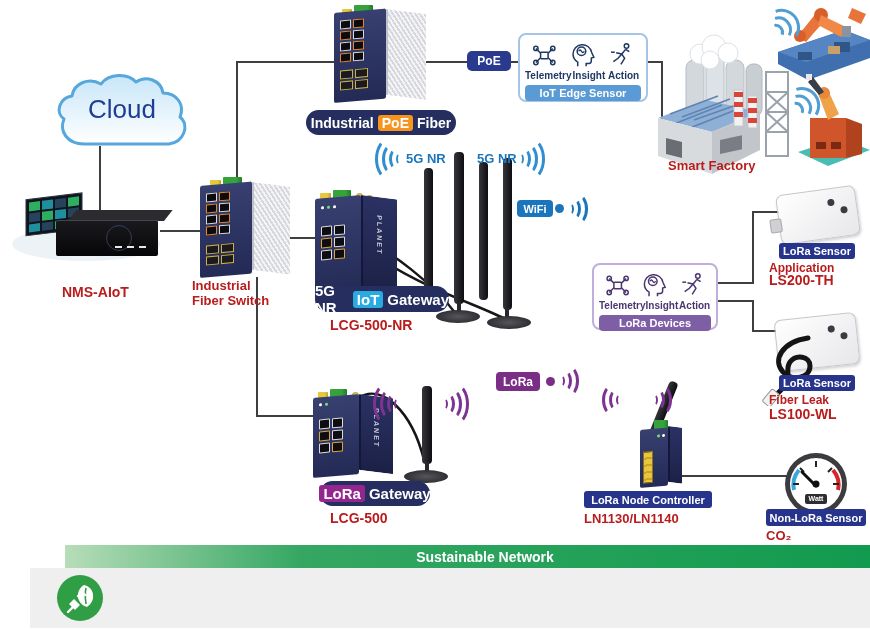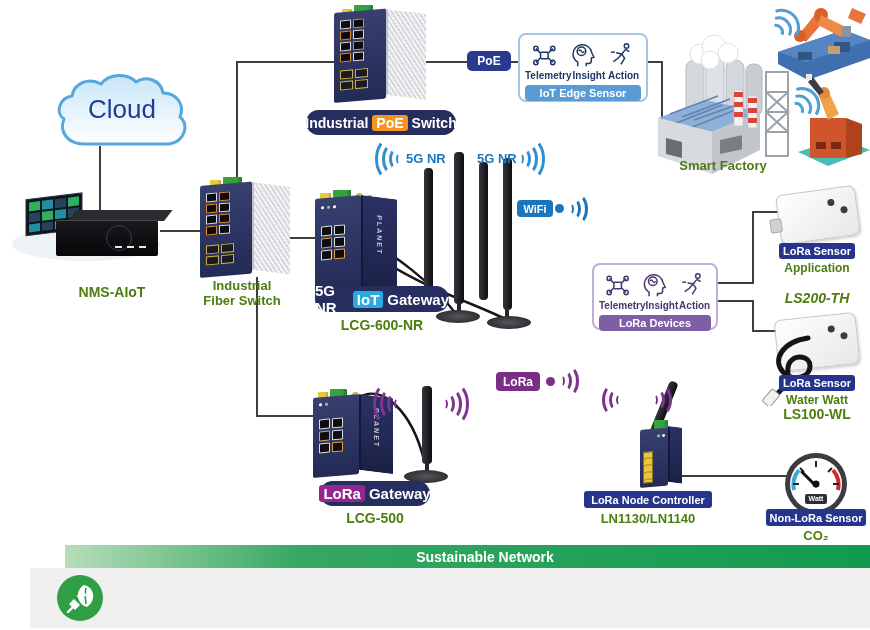--- a/index.html
+++ b/index.html
@@ -10,21 +10,21 @@
 
   
   .line{position:absolute;background:#3f3f3f;}
 
   
   .badge{position:absolute;color:#fff;font-weight:bold;text-align:center;border-radius:3px;
          display:flex;align-items:center;justify-content:center;background:#27348b;}
   .pill{position:absolute;background:#252e5e;color:#fff;font-weight:bold;border-radius:16px;
         display:inline-flex;align-items:center;justify-content:center;gap:4px;font-size:14px;}
   .pill .hl{padding:0 4px;border-radius:3px;display:inline-block;}
-  .graytxt{position:absolute;color:#4d7c0f;font-weight:bold;text-align:center;}
+  .graytxt{position:absolute;color:#b91c1c;font-weight:bold;}
 
   
   .front{position:absolute;background:linear-gradient(180deg,#384071,#232a55);
          transform:skewY(-5deg);transform-origin:left top;border-radius:2px;}
   .side-silver{position:absolute;background:repeating-linear-gradient(55deg,#f4f4f6 0 2px,#d7d8dd 2px 4px);
          transform:skewY(7deg);transform-origin:left top;border-left:2px solid #bfc2c8;border-radius:1px;}
   .side-navy{position:absolute;background:linear-gradient(180deg,#2b3264,#1b2145);
          transform:skewY(7deg);transform-origin:left top;border-left:2px solid #131739;border-radius:1px;}
   .term{position:absolute;border-radius:1px;}
   .t-green{background:linear-gradient(90deg,#35a23c 0 70%,#1f7d29);}
@@ -214,21 +214,21 @@
           <i></i>
           <i></i>
           <i></i>
         </div>
     </div>
     <div class="side-silver" style="left:56px;top:9px;width:40px;height:86px"></div>
   </div>
   <div class="pill" style="left:306px;top:110px;width:150px;height:25px;">
     <span>Industrial</span>
     <span class="hl" style="background:#f7941d">PoE</span>
-    <span>Switch</span>
+    <span>Fiber</span>
   </div>
   <div class="badge" style="left:467px;top:51px;width:44px;height:20px;font-size:12px;background:#2a3b8f;border-radius:5px;">PoE</div>
 
   <div class="devbox iot" style="left:518px;top:33px;width:130px;height:69px">
     <div class="icons">
       <svg viewBox="0 0 32 32" fill="none" stroke="currentColor" stroke-width="1.6">
         <rect x="12" y="13" width="8" height="7" rx="1"></rect>
         <path d="M12 14 L7 9 M20 14 L25 9 M12 19 L7 24 M20 19 L25 24"></path>
         <circle cx="7" cy="9" r="2.3"></circle>
           <circle cx="25" cy="9" r="2.3"></circle>
@@ -386,21 +386,21 @@
       <i></i>
       <i></i>
     </div>
   <div class="sdot" style="left:555px;top:204px;width:9px;height:9px;color:#1b75bc;background:#1b75bc"></div>
 
   <div class="pill" style="left:315px;top:286px;width:134px;height:26px;font-size:15px;">
     <span>5G NR</span>
     <span class="hl" style="background:#29abe2">IoT</span>
     <span>Gateway</span>
   </div>
-  <div class="graytxt" style="left:330px;top:317px;width:104px;font-size:14px;">LCG-600-NR</div>
+  <div class="graytxt" style="left:330px;top:317px;width:104px;font-size:14px;">LCG-500-NR</div>
 
   <div class="devbox lora" style="left:592px;top:263px;width:126px;height:67px">
     <div class="icons">
       <svg viewBox="0 0 32 32" fill="none" stroke="currentColor" stroke-width="1.6">
         <rect x="12" y="13" width="8" height="7" rx="1"></rect>
         <path d="M12 14 L7 9 M20 14 L25 9 M12 19 L7 24 M20 19 L25 24"></path>
         <circle cx="7" cy="9" r="2.3"></circle>
           <circle cx="25" cy="9" r="2.3"></circle>
           <circle cx="7" cy="24" r="2.3"></circle>
           <circle cx="25" cy="24" r="2.3"></circle>
@@ -424,32 +424,32 @@
     <div class="bar">LoRa Devices</div>
   </div>
 
   <div class="sensorbox" style="left:778px;top:190px;width:80px;height:50px;transform:rotate(-8deg)">
     <i class="sd" style="left:50px;top:10px"></i>
       <i class="sd" style="left:62px;top:19px"></i>
     <span class="nub" style="left:-10px;top:22px;width:12px;height:14px"></span>
   </div>
   <div class="badge" style="left:779px;top:243px;width:76px;height:16px;font-size:11px;">LoRa Sensor</div>
   <div class="graytxt" style="left:769px;top:261px;width:96px;font-size:12px;">Application</div>
-  <div class="graytxt" style="left:769px;top:290px;width:96px;font-size:14px;font-style:italic;">LS200-TH</div>
+  <div class="graytxt" style="left:769px;top:272px;width:96px;font-size:14px;">LS200-TH</div>
 
   <div class="sensorbox" style="left:776px;top:316px;width:82px;height:52px;transform:rotate(-6deg)">
     <i class="sd" style="left:52px;top:10px"></i>
       <i class="sd" style="left:64px;top:18px"></i>
   </div>
   <svg class="abs" style="left:762px;top:330px" width="76" height="76" viewBox="0 0 76 76">
     <path d="M46 8 C20 12 10 30 21 42 C31 52 48 48 48 36 C48 26 34 24 28 32 C22 40 31 50 21 58 L13 66" stroke="#141414" stroke-width="5" fill="none" stroke-linecap="round"></path>
     <rect x="4" y="60" width="10" height="16" rx="2" fill="#f2f2f2" stroke="#999" transform="rotate(40 9 68)"></rect>
   </svg>
   <div class="badge" style="left:779px;top:375px;width:76px;height:16px;font-size:11px;">LoRa Sensor</div>
-  <div class="graytxt" style="left:769px;top:393px;width:96px;font-size:12px;">Water Watt</div>
+  <div class="graytxt" style="left:769px;top:393px;width:96px;font-size:12px;">Fiber Leak</div>
   <div class="graytxt" style="left:769px;top:406px;width:96px;font-size:14px;">LS100-WL</div>
 
   <svg class="abs" style="left:352px;top:388px" width="90" height="84" viewBox="0 0 90 84">
     <path d="M6 10 C30 -6 60 24 72 72" stroke="#151517" stroke-width="2.5" fill="none"></path>
   </svg>
   <div class="abs" style="left:311px;top:382px;width:86px;height:98px">
     <div class="term t-yellow" style="left:7px;top:10px;width:10px;height:8px"></div>
     <div class="term t-green" style="left:19px;top:7px;width:17px;height:11px"></div>
     <div class="gold" style="left:41px;top:10px;width:7px;height:7px"></div>
     <div class="front" style="left:2px;top:16px;width:46px;height:80px">

